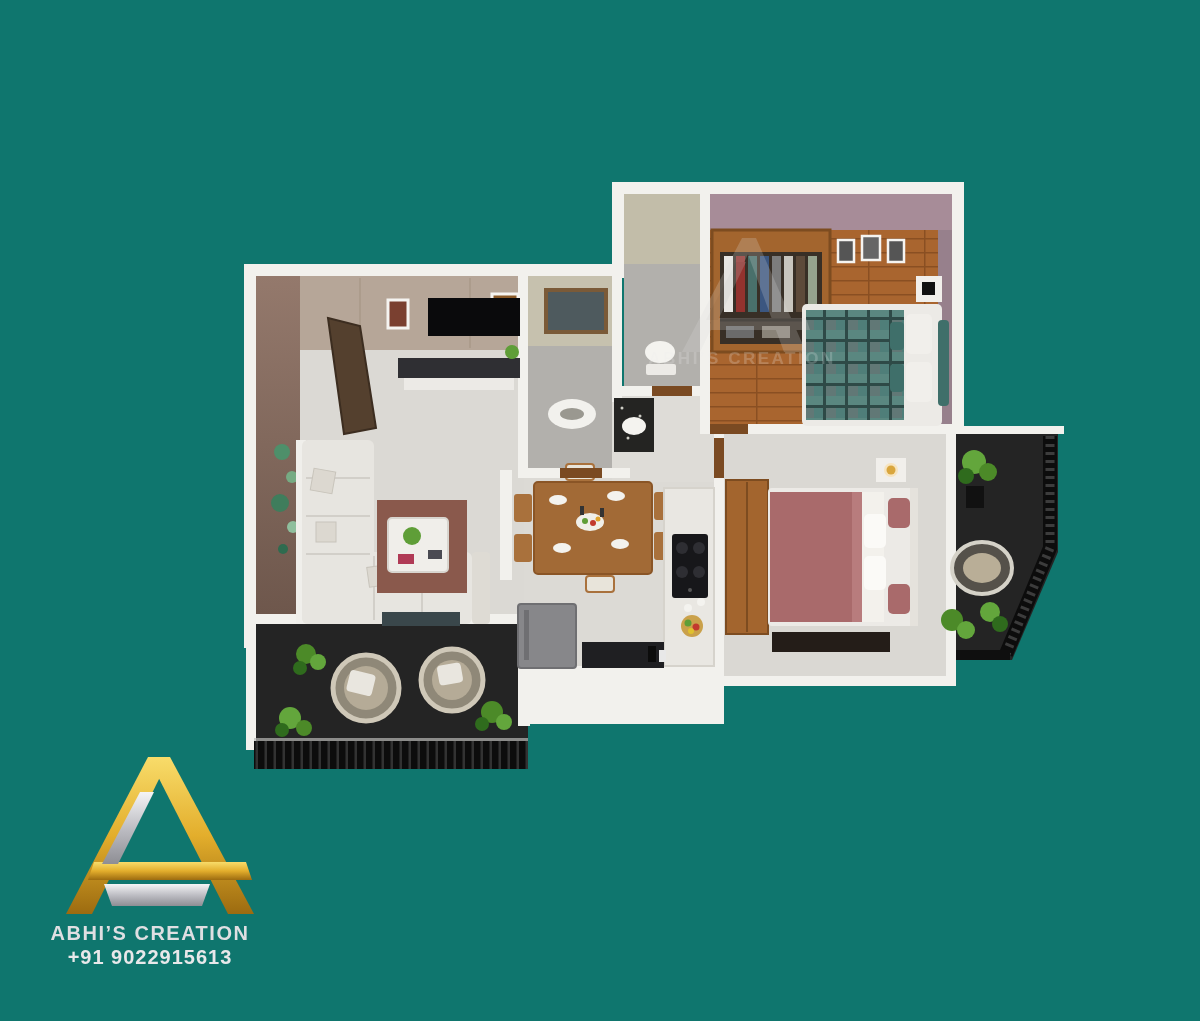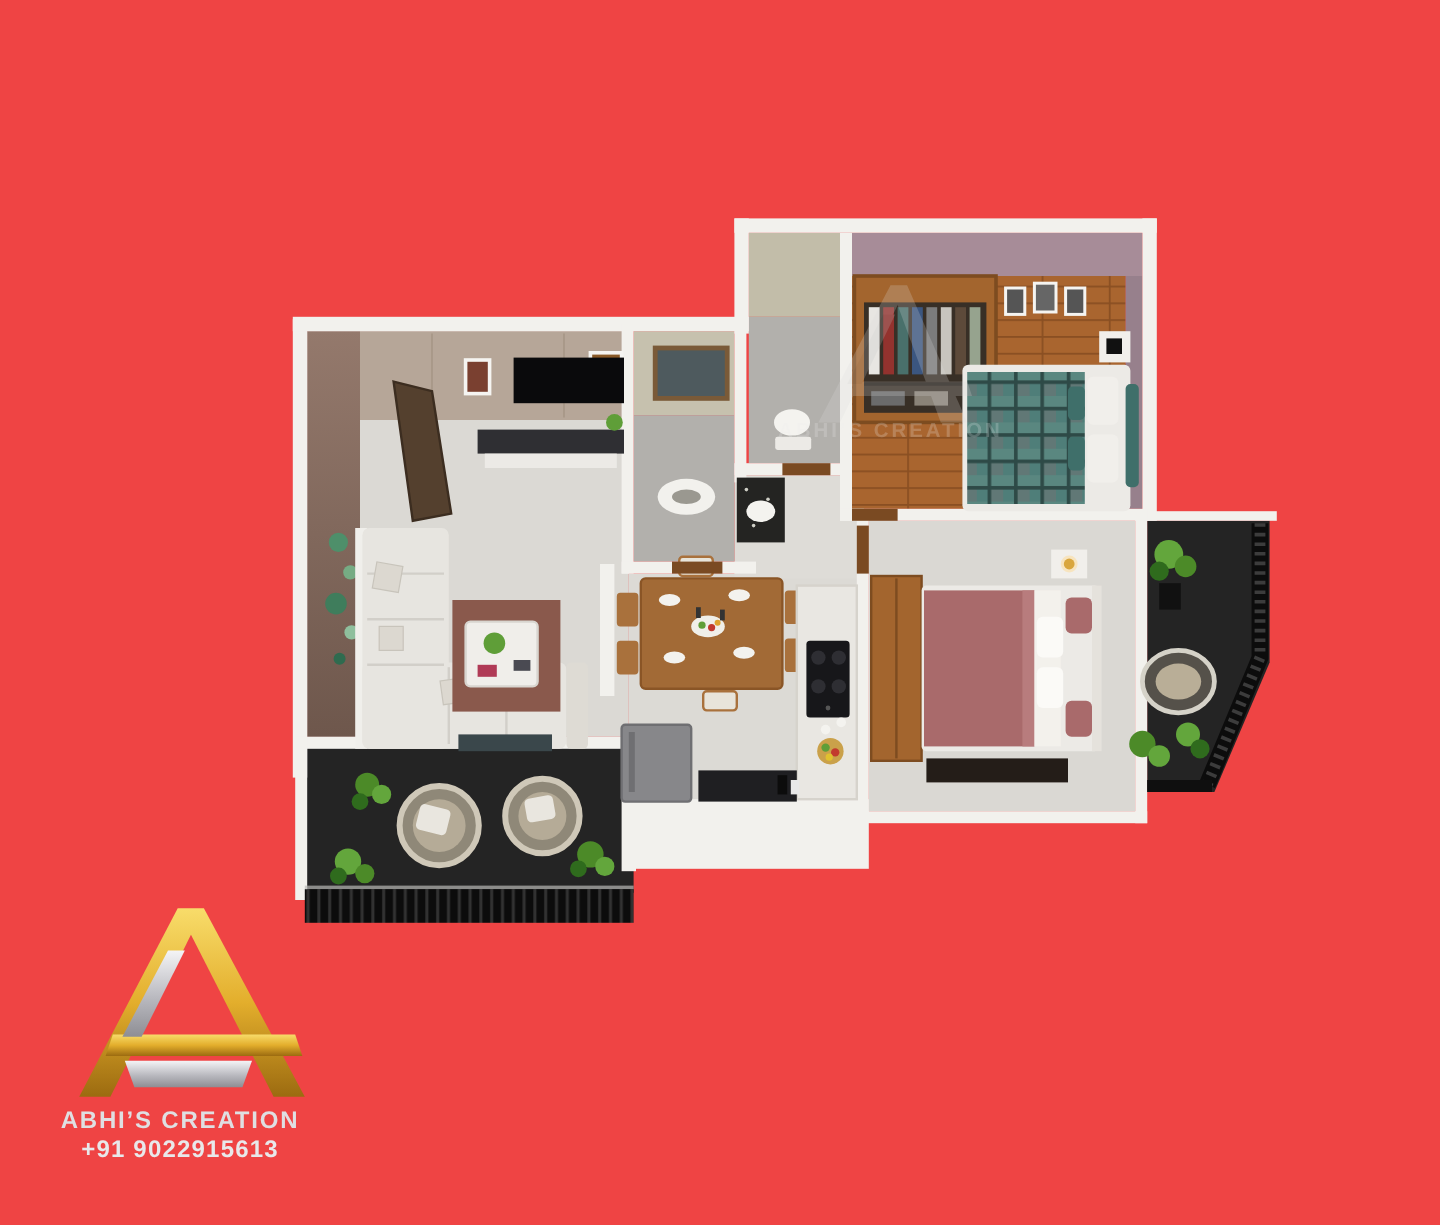--- a/index.html
+++ b/index.html
@@ -1,16 +1,16 @@
 <!DOCTYPE html>
 <html><head>
 <meta charset="utf-8">
 <style>
   html,body{margin:0;padding:0;background:#000;}
-  .stage{position:relative;width:1200px;height:1021px;background:#ef4444;overflow:hidden;
+  .stage{position:relative;width:1200px;height:1021px;background:#0f766e;overflow:hidden;
          font-family:"Liberation Sans",sans-serif;}
   .stage svg{position:absolute;inset:0;display:block;}
   text{font-family:"Liberation Sans",sans-serif;}
 </style>
 </head>
 <body>
 
 <div class="stage">
 <svg viewBox="0 0 1200 1021" width="1200" height="1021">
   <defs>

